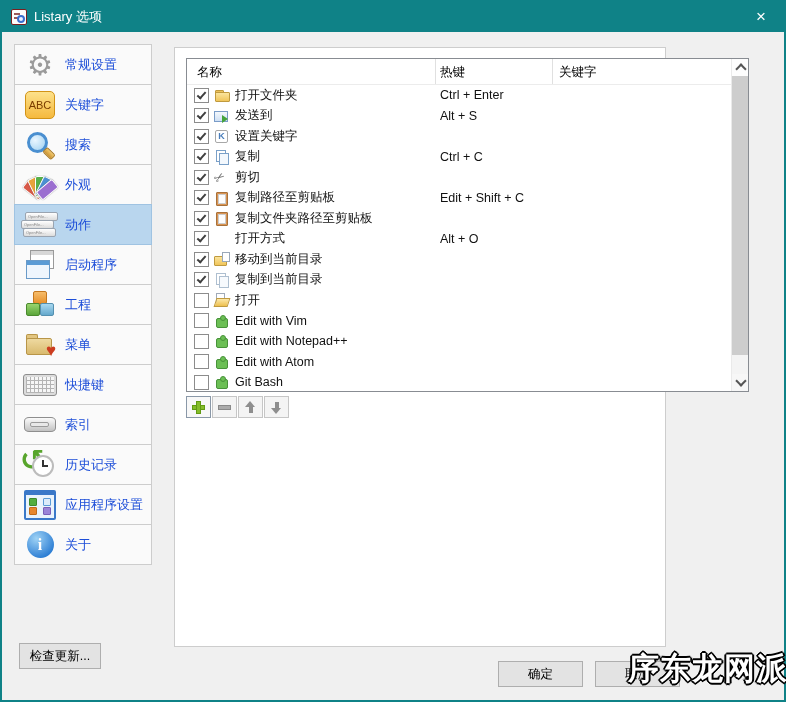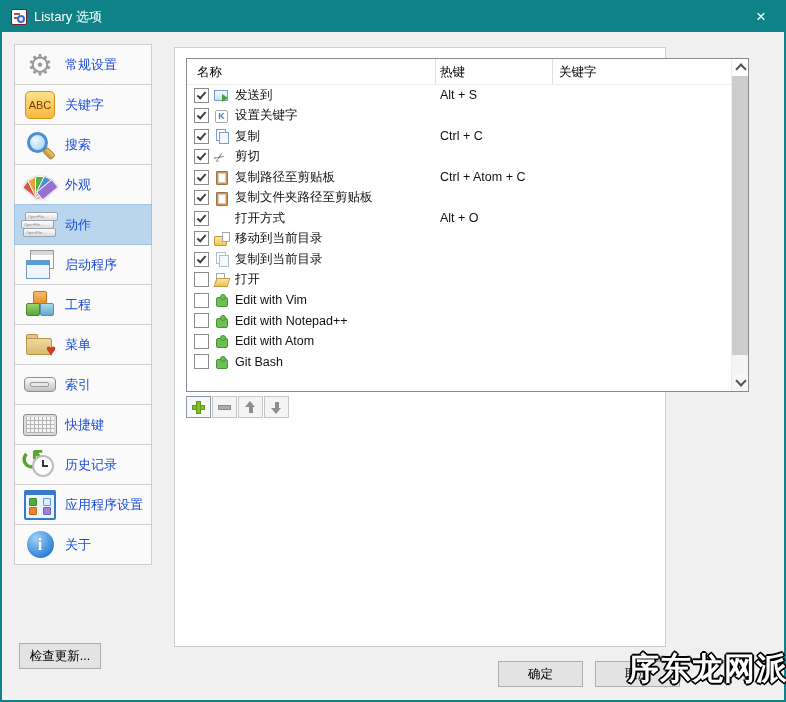--- a/index.html
+++ b/index.html
@@ -262,29 +262,29 @@
           <i class="gi-menu">
             <i class="ftab"></i>
             <i class="fbody"></i>
             <i class="heart">♥</i>
           </i>
         </span>
         <span class="side-lb">菜单</span>
       </div>
       <div class="side-item">
         <span class="side-ic">
+          <i class="gi-kb"></i>
+        </span>
+        <span class="side-lb">快捷键</span>
+      </div>
+      <div class="side-item">
+        <span class="side-ic">
           <i class="gi-idx"></i>
         </span>
         <span class="side-lb">索引</span>
-      </div>
-      <div class="side-item">
-        <span class="side-ic">
-          <i class="gi-kb"></i>
-        </span>
-        <span class="side-lb">快捷键</span>
       </div>
       <div class="side-item">
         <span class="side-ic">
           <i class="gi-hist">
             <i class="arr">↺</i>
             <i class="face"></i>
           </i>
         </span>
         <span class="side-lb">历史记录</span>
       </div>
@@ -312,20 +312,26 @@
       <div class="lv-head">
         <span class="hcol" style="left:10px">名称</span>
         <span class="hcol" style="left:253px">热键</span>
         <span class="hcol" style="left:372px">关键字</span>
         <span class="hsep" style="left:248px"></span>
         <span class="hsep" style="left:365px"></span>
       </div>
       <div class="rows" id="rows">
           <div class="row">
             <span class="cb on"></span>
+            <span class="ric folder-icon"></span>
+            <span class="nm">打开文件夹</span>
+            <span class="hk">Ctrl + Enter</span>
+          </div>
+          <div class="row">
+            <span class="cb on"></span>
             <span class="ric send-to-icon"></span>
             <span class="nm">发送到</span>
             <span class="hk">Alt + S</span>
           </div>
           <div class="row">
             <span class="cb on"></span>
             <span class="ric keyword-icon"></span>
             <span class="nm">设置关键字</span>
             <span class="hk"></span>
           </div>
@@ -338,21 +344,21 @@
           <div class="row">
             <span class="cb on"></span>
             <span class="ric cut-icon"></span>
             <span class="nm">剪切</span>
             <span class="hk"></span>
           </div>
           <div class="row">
             <span class="cb on"></span>
             <span class="ric clipboard-icon"></span>
             <span class="nm">复制路径至剪贴板</span>
-            <span class="hk">Ctrl + Atom + C</span>
+            <span class="hk">Edit + Shift + C</span>
           </div>
           <div class="row">
             <span class="cb on"></span>
             <span class="ric clipboard-icon"></span>
             <span class="nm">复制文件夹路径至剪贴板</span>
             <span class="hk"></span>
           </div>
           <div class="row">
             <span class="cb on"></span>
             <span class="ric none-icon"></span>

